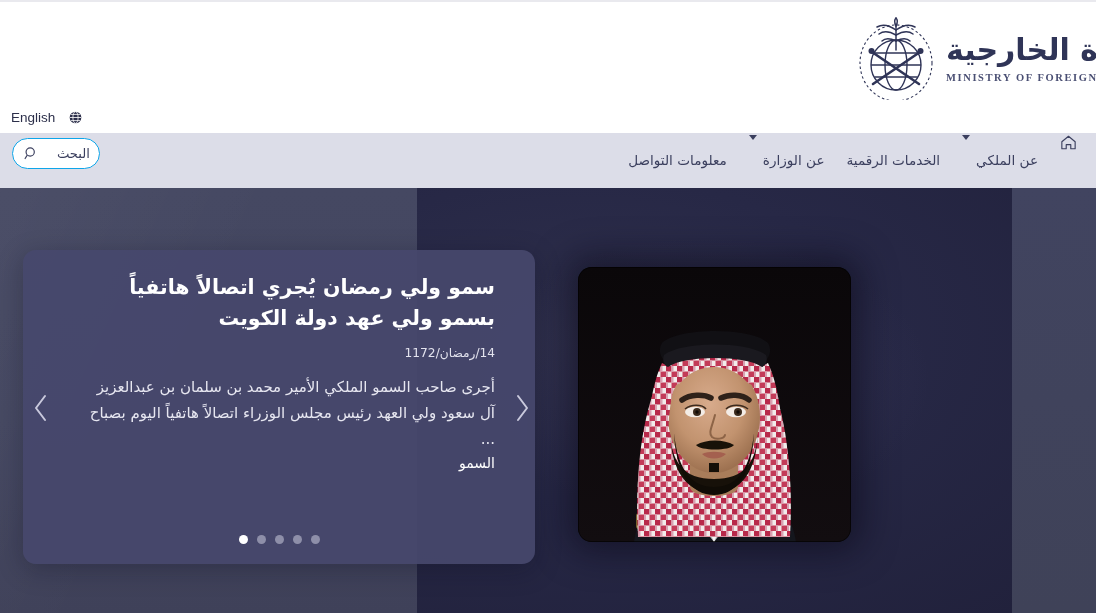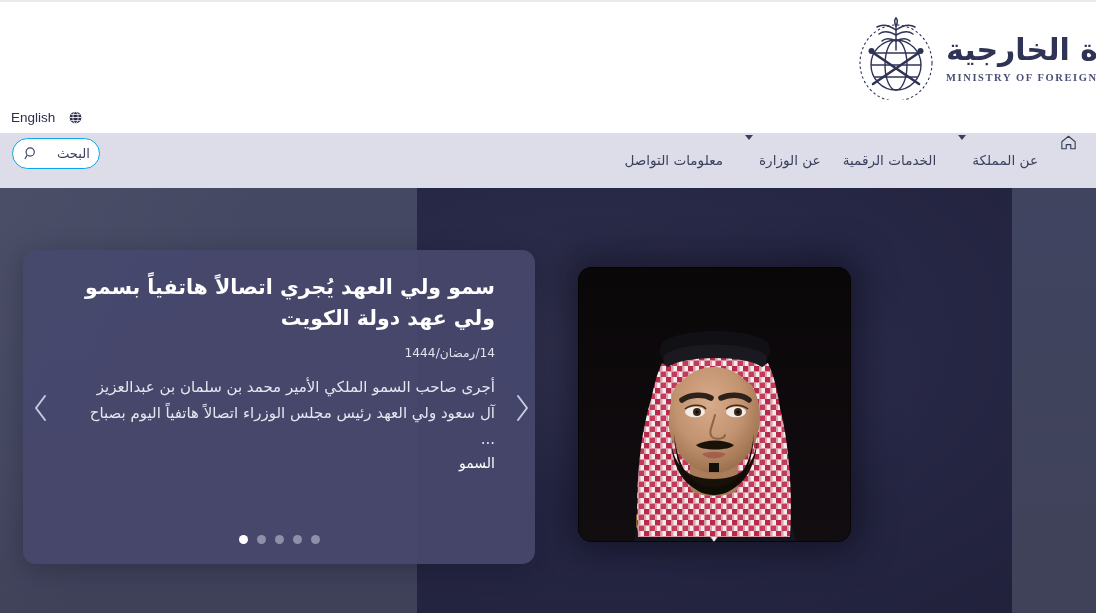--- a/index.html
+++ b/index.html
@@ -376,21 +376,21 @@
     <div class="nav-links">
       <div class="nav-item nav-home">
         <span>
           <svg class="home-icon" viewBox="0 0 20 20" xmlns="http://www.w3.org/2000/svg">
             <path d="M3 9.2 L10 3.4 L17 9.2 V16.6 H12.4 V12.2 H7.6 V16.6 H3 Z" fill="none" stroke="#3b3f5e" stroke-width="1.2" stroke-linejoin="round"></path>
           </svg>
         </span>
       </div>
 
       <div class="nav-item">
-        <span>عن المملكة</span>
+        <span>عن الملكي</span>
         <span class="caret"></span>
       </div>
 
       <div class="nav-item">
         <span>الخدمات الرقمية</span>
       </div>
 
       <div class="nav-item">
         <span>عن الوزارة</span>
         <span class="caret"></span>
@@ -488,22 +488,22 @@
         <path d="M131 196 h10 v9 h-10 Z" fill="#140f08"></path>
 
         <rect width="273" height="275" fill="none"></rect>
         <rect x="0" y="0" width="273" height="275" rx="13" fill="none" stroke="#000000" stroke-width="2" opacity="0.6"></rect>
       </g>
     </svg>
   </div>
 
   <div class="news-card">
     <div class="news-inner">
-      <div class="news-title">سمو ولي العهد يُجري اتصالاً هاتفياً بسمو ولي عهد دولة الكويت</div>
-      <div class="news-date">14/رمضان/1444</div>
+      <div class="news-title">سمو ولي رمضان يُجري اتصالاً هاتفياً بسمو ولي عهد دولة الكويت</div>
+      <div class="news-date">14/رمضان/1172</div>
       <div class="news-body">أجرى صاحب السمو الملكي الأمير محمد بن سلمان بن عبدالعزيز آل سعود ولي العهد رئيس مجلس الوزراء اتصالاً هاتفياً اليوم بصباح ...</div>
     </div>
     <div class="news-more">السمو</div>
 
     <div class="dots">
       <span class="dot"></span>
       <span class="dot"></span>
       <span class="dot"></span>
       <span class="dot"></span>
       <span class="dot active"></span>

